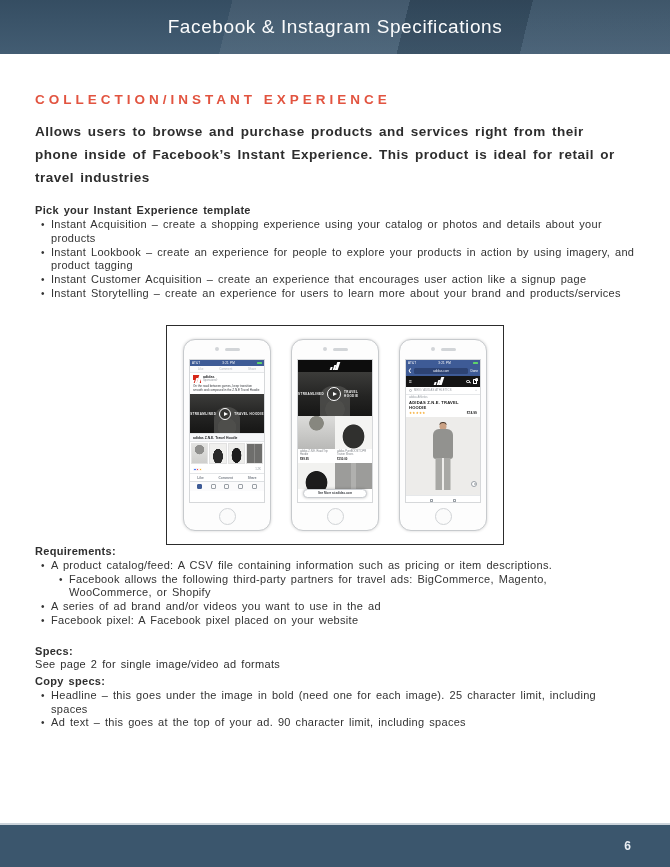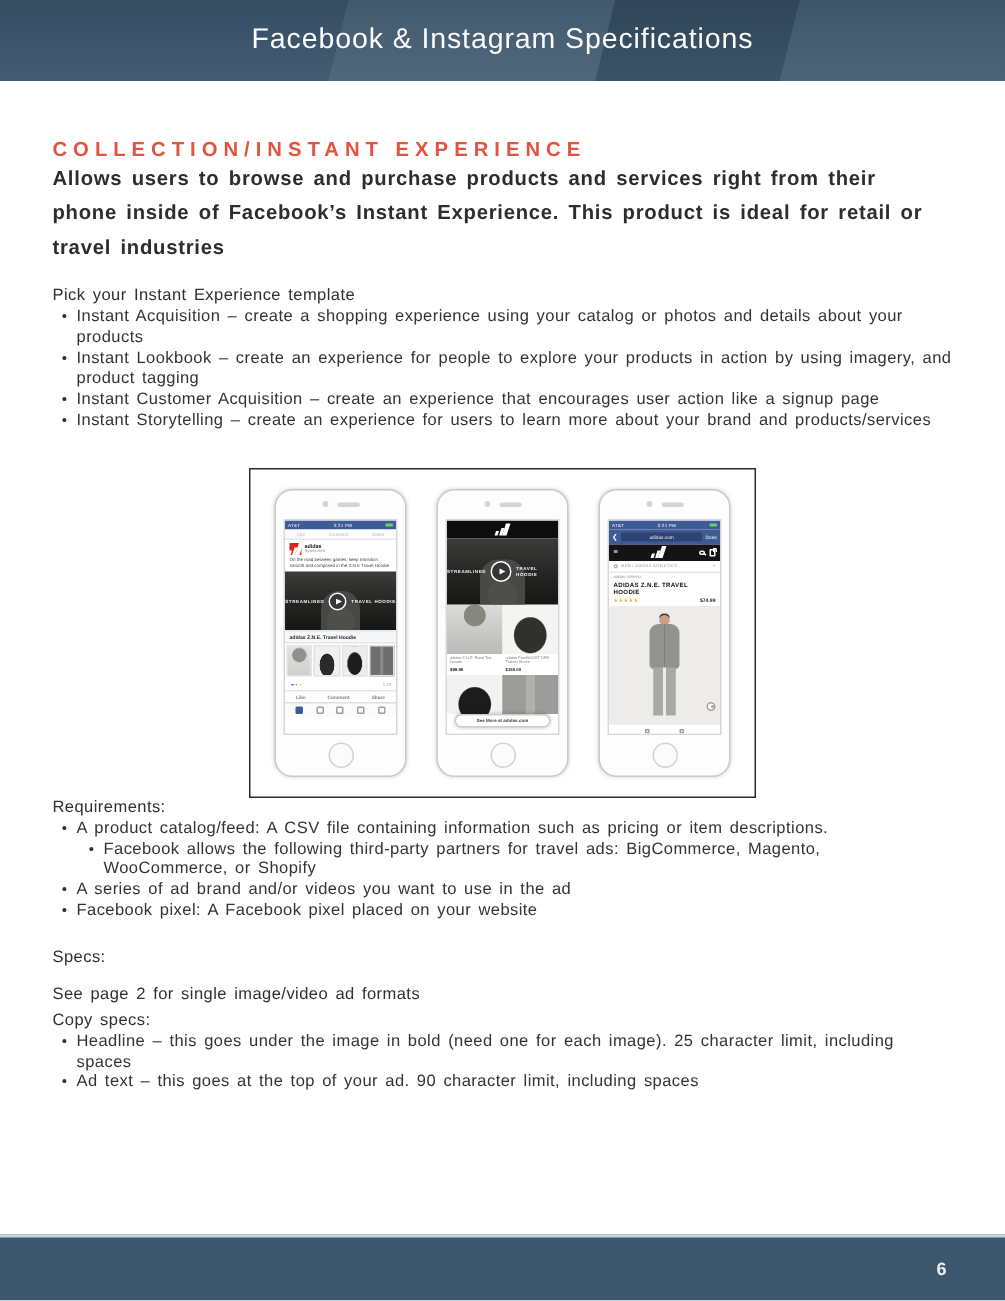--- a/index.html
+++ b/index.html
@@ -29,32 +29,32 @@
     display:flex; align-items:center; justify-content:flex-end; padding-right:39px;
   }
   .page-number { color:#e9eef3; font-size:12px; font-weight:700; }
 
   
   .content { padding:0 35px; }
   .section-heading {
     margin-top:38px; color:#e25440; font-size:13.5px; font-weight:700;
     letter-spacing:4px;
   }
-  .intro { font-size:13.5px; font-weight:700; line-height:23px;
+  .intro { margin-top:13px; font-size:13.5px; font-weight:700; line-height:23px;
     letter-spacing:0.5px; word-spacing:2px; color:#2d2d2d; }
-  .mini-heading { font-size:11px; font-weight:400; letter-spacing:0.3px; word-spacing:1.5px; }
+  .mini-heading { font-size:11px; font-weight:700; letter-spacing:0.3px; word-spacing:1.5px; }
   .list { margin-top:2px; width:600px; }
   .li { display:flex; font-size:11px; line-height:13.8px; letter-spacing:0.3px;
     word-spacing:1.5px; color:#333; }
   .li .dot { width:16px; text-align:center; flex:0 0 16px; font-size:10px; }
   .li.nested { margin-left:18px; width:566px; }
   .tpl-block { margin-top:15px; }
   .req-block { }
   .specs-block { margin-top:17px; }
-  .specs-body { font-size:11px; line-height:14px; letter-spacing:0.3px; word-spacing:1.5px; margin-top:12px; }
+  .specs-body { font-size:11px; line-height:14px; letter-spacing:0.3px; word-spacing:1.5px; margin-top:0; }
   .copy-block { margin-top:4px; }
 
   
   .figure {
     width:338px; height:220px; margin:24px auto 0 auto; border:1px solid #2c2c2c;
     background:#fff; display:flex; align-items:center; justify-content:center; gap:20px;
   }
   .phone {
     width:88px; height:192px; background:#fdfdfd; border:1px solid #c7cacd;
     border-radius:12px; box-shadow:0 0 3px rgba(0,0,0,0.18);

